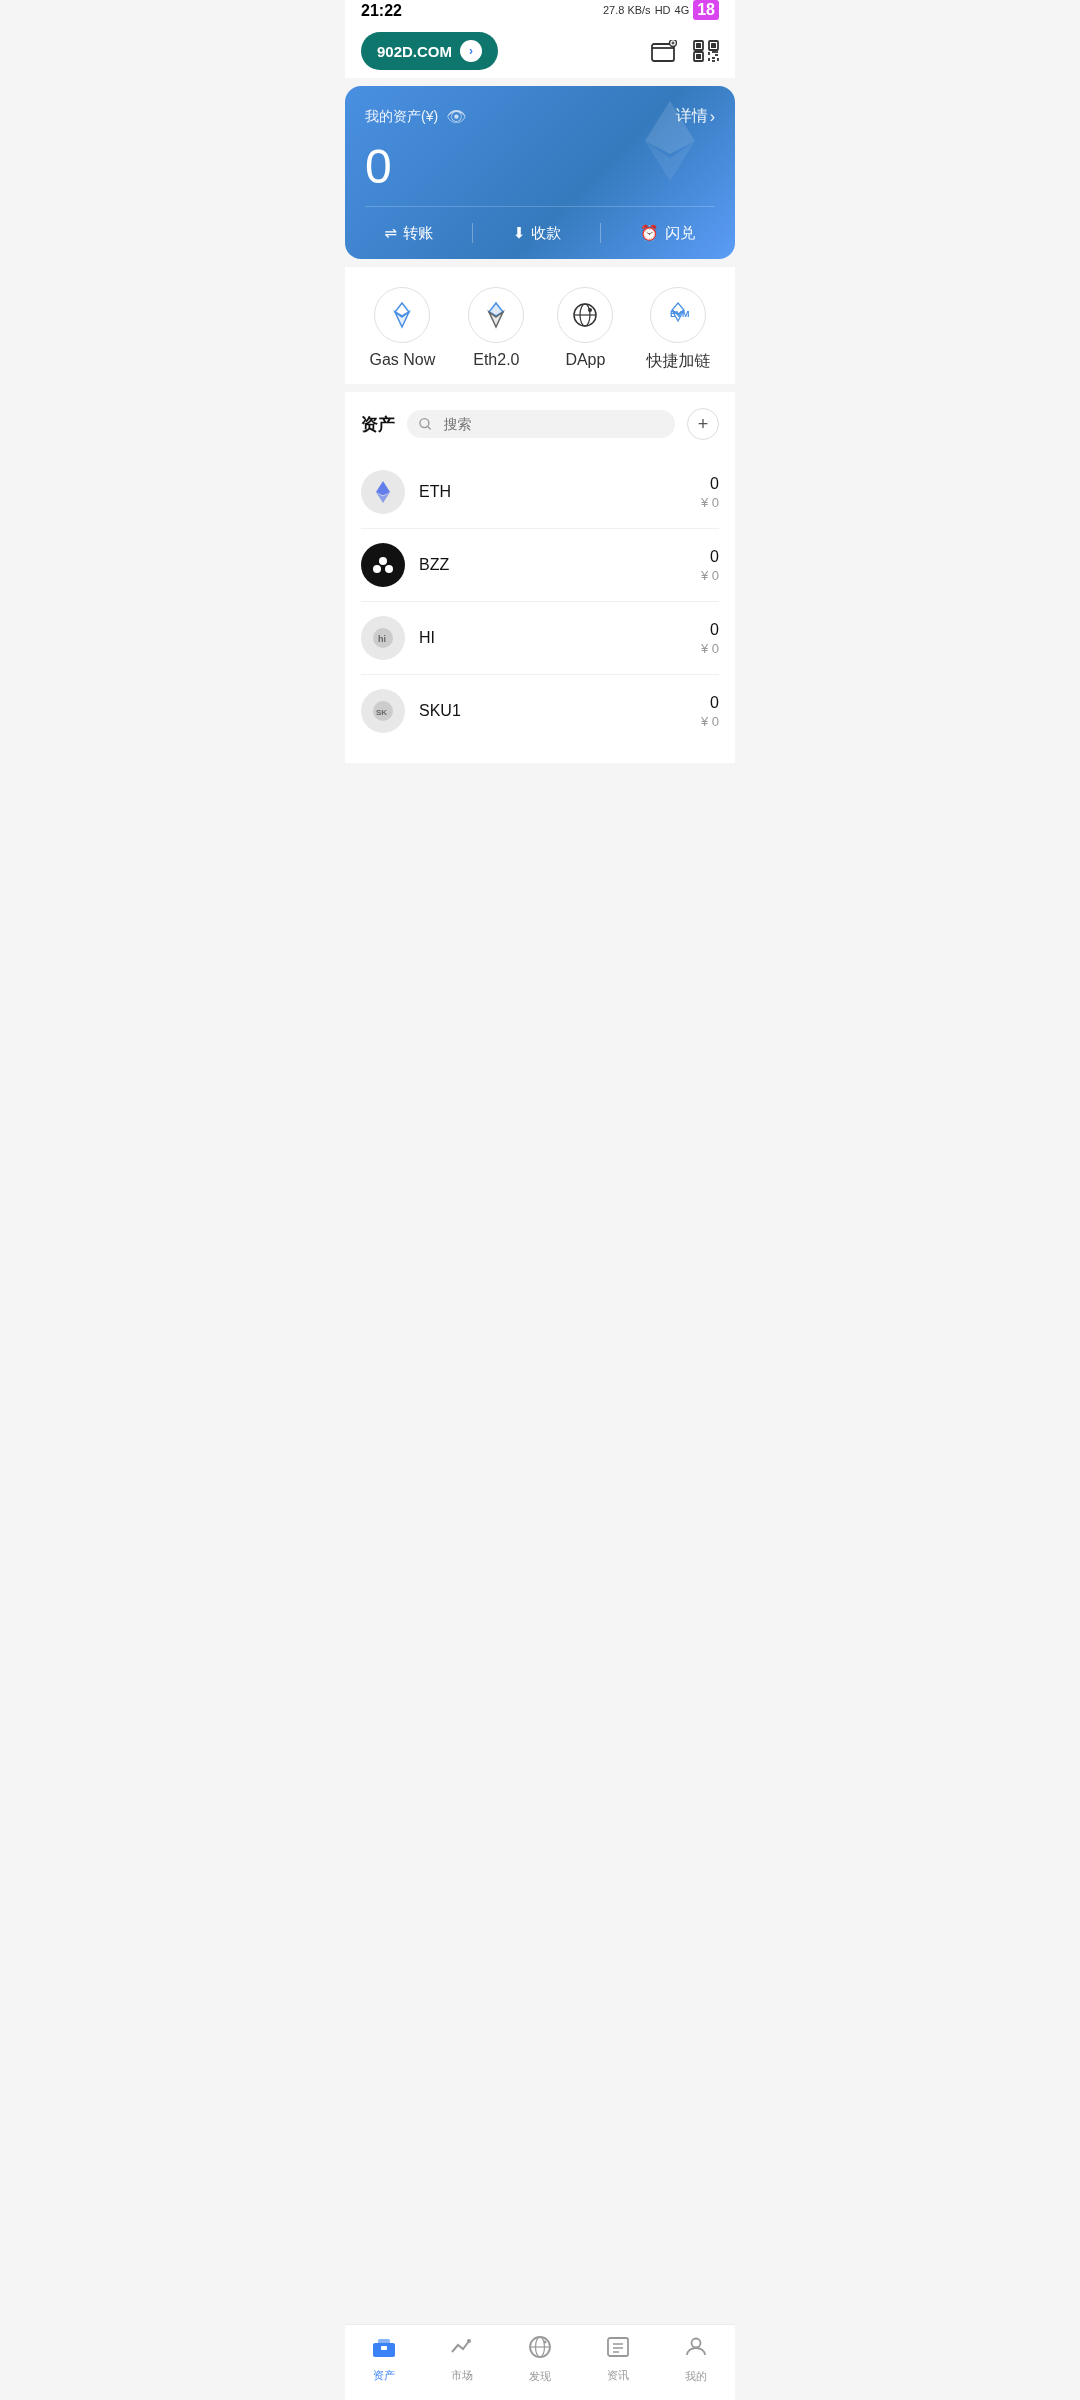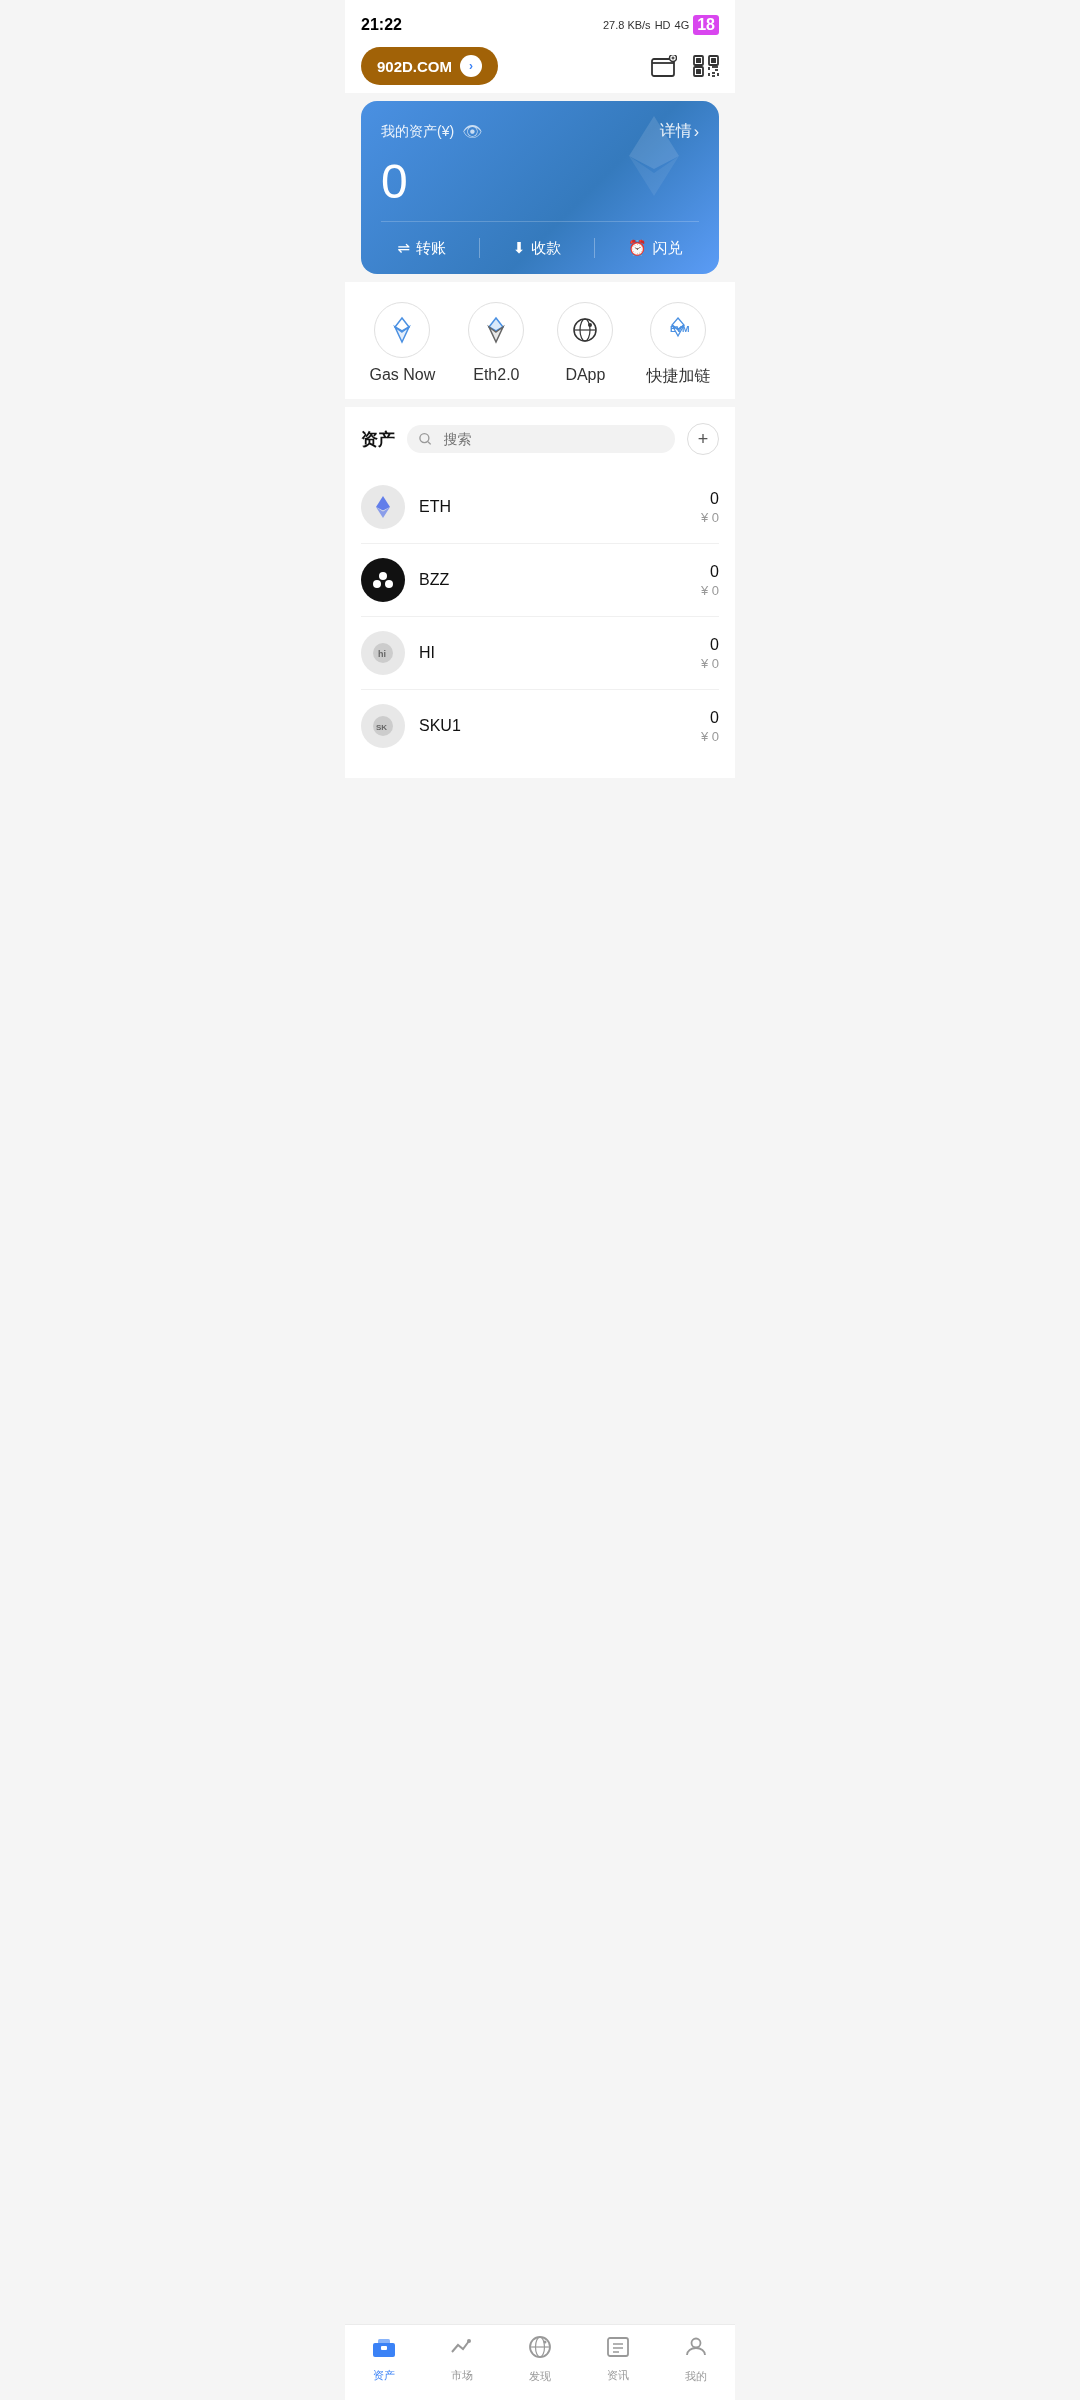--- a/index.html
+++ b/index.html
@@ -12,22 +12,22 @@
       margin: 0 auto;
       min-height: 860px;
       position: relative;
       overflow-x: hidden;
     }
 
     
     .status-bar {
       display: flex;
       justify-content: space-between;
-      align-items: center;
-      padding: 15px 16px 4px;
+      align-items: flex-end;
+      padding: 0 16px 4px;
       background: #fff;
     }
     .status-time {
       font-size: 16px;
       font-weight: 600;
       color: #000;
     }
     .status-icons {
       display: flex;
       align-items: center;
@@ -46,21 +46,21 @@
 
     
     .top-nav {
       display: flex;
       justify-content: space-between;
       align-items: center;
       padding: 8px 16px;
       background: #fff;
     }
     .brand-btn {
-      background: #a16207;
+      background: #0f766e;
       color: #fff;
       border: none;
       border-radius: 24px;
       padding: 8px 16px;
       font-size: 15px;
       font-weight: bold;
       display: flex;
       align-items: center;
       gap: 8px;
       cursor: pointer;
@@ -87,21 +87,21 @@
       border: none;
       cursor: pointer;
       color: #333;
       font-size: 22px;
       display: flex;
       align-items: center;
     }
 
     
     .asset-card {
-      margin: 8px 16px;
+      margin: 8px 0;
       background: linear-gradient(135deg, #4a90e2 0%, #357abd 60%, #5b9cf6 100%);
       border-radius: 16px;
       padding: 20px 20px 0 20px;
       position: relative;
       overflow: hidden;
       color: #fff;
     }
     .asset-card-header {
       display: flex;
       justify-content: space-between;

